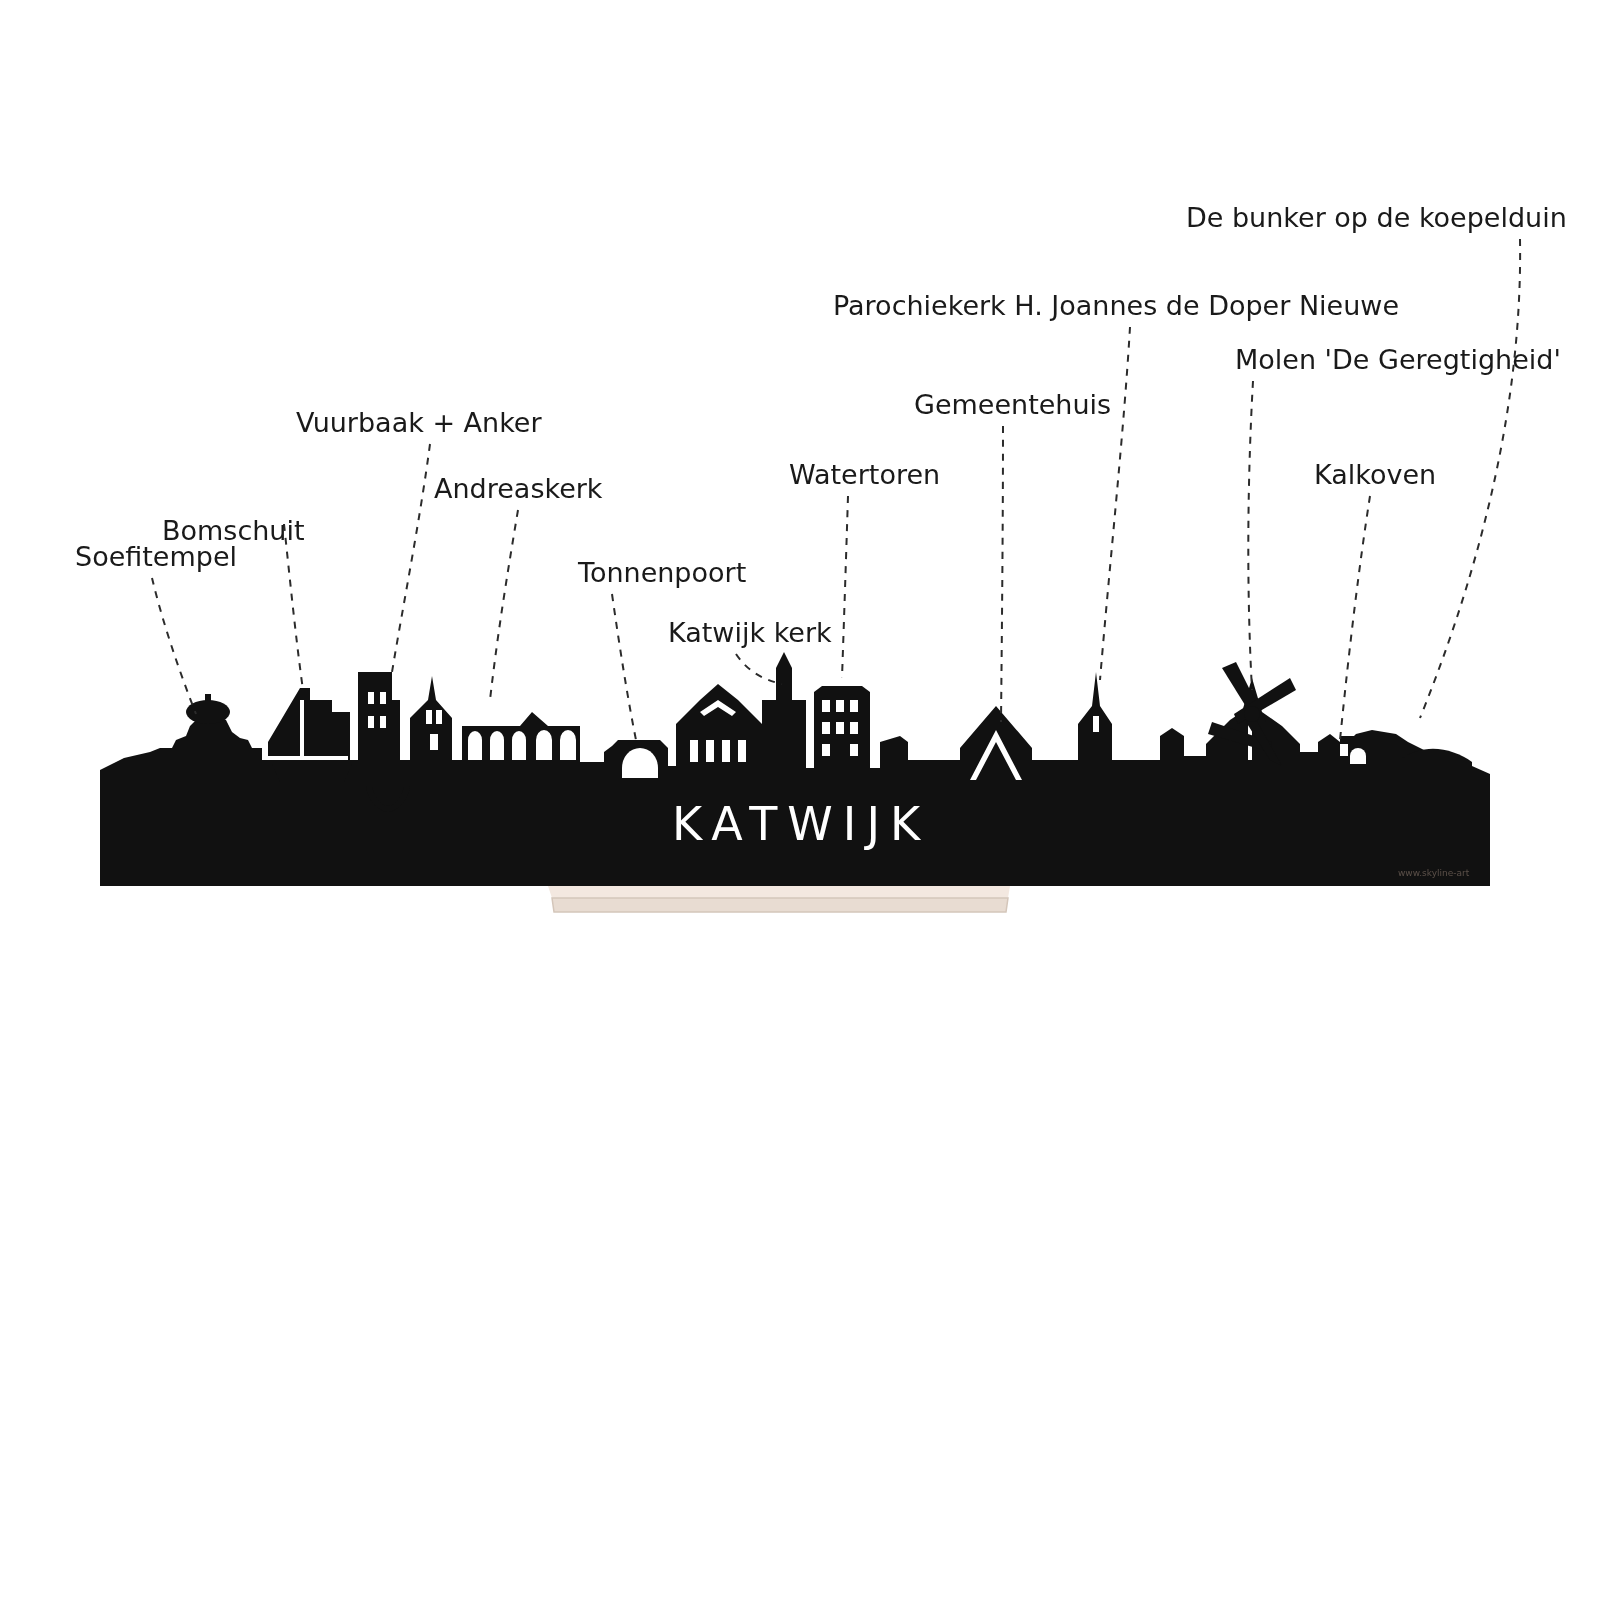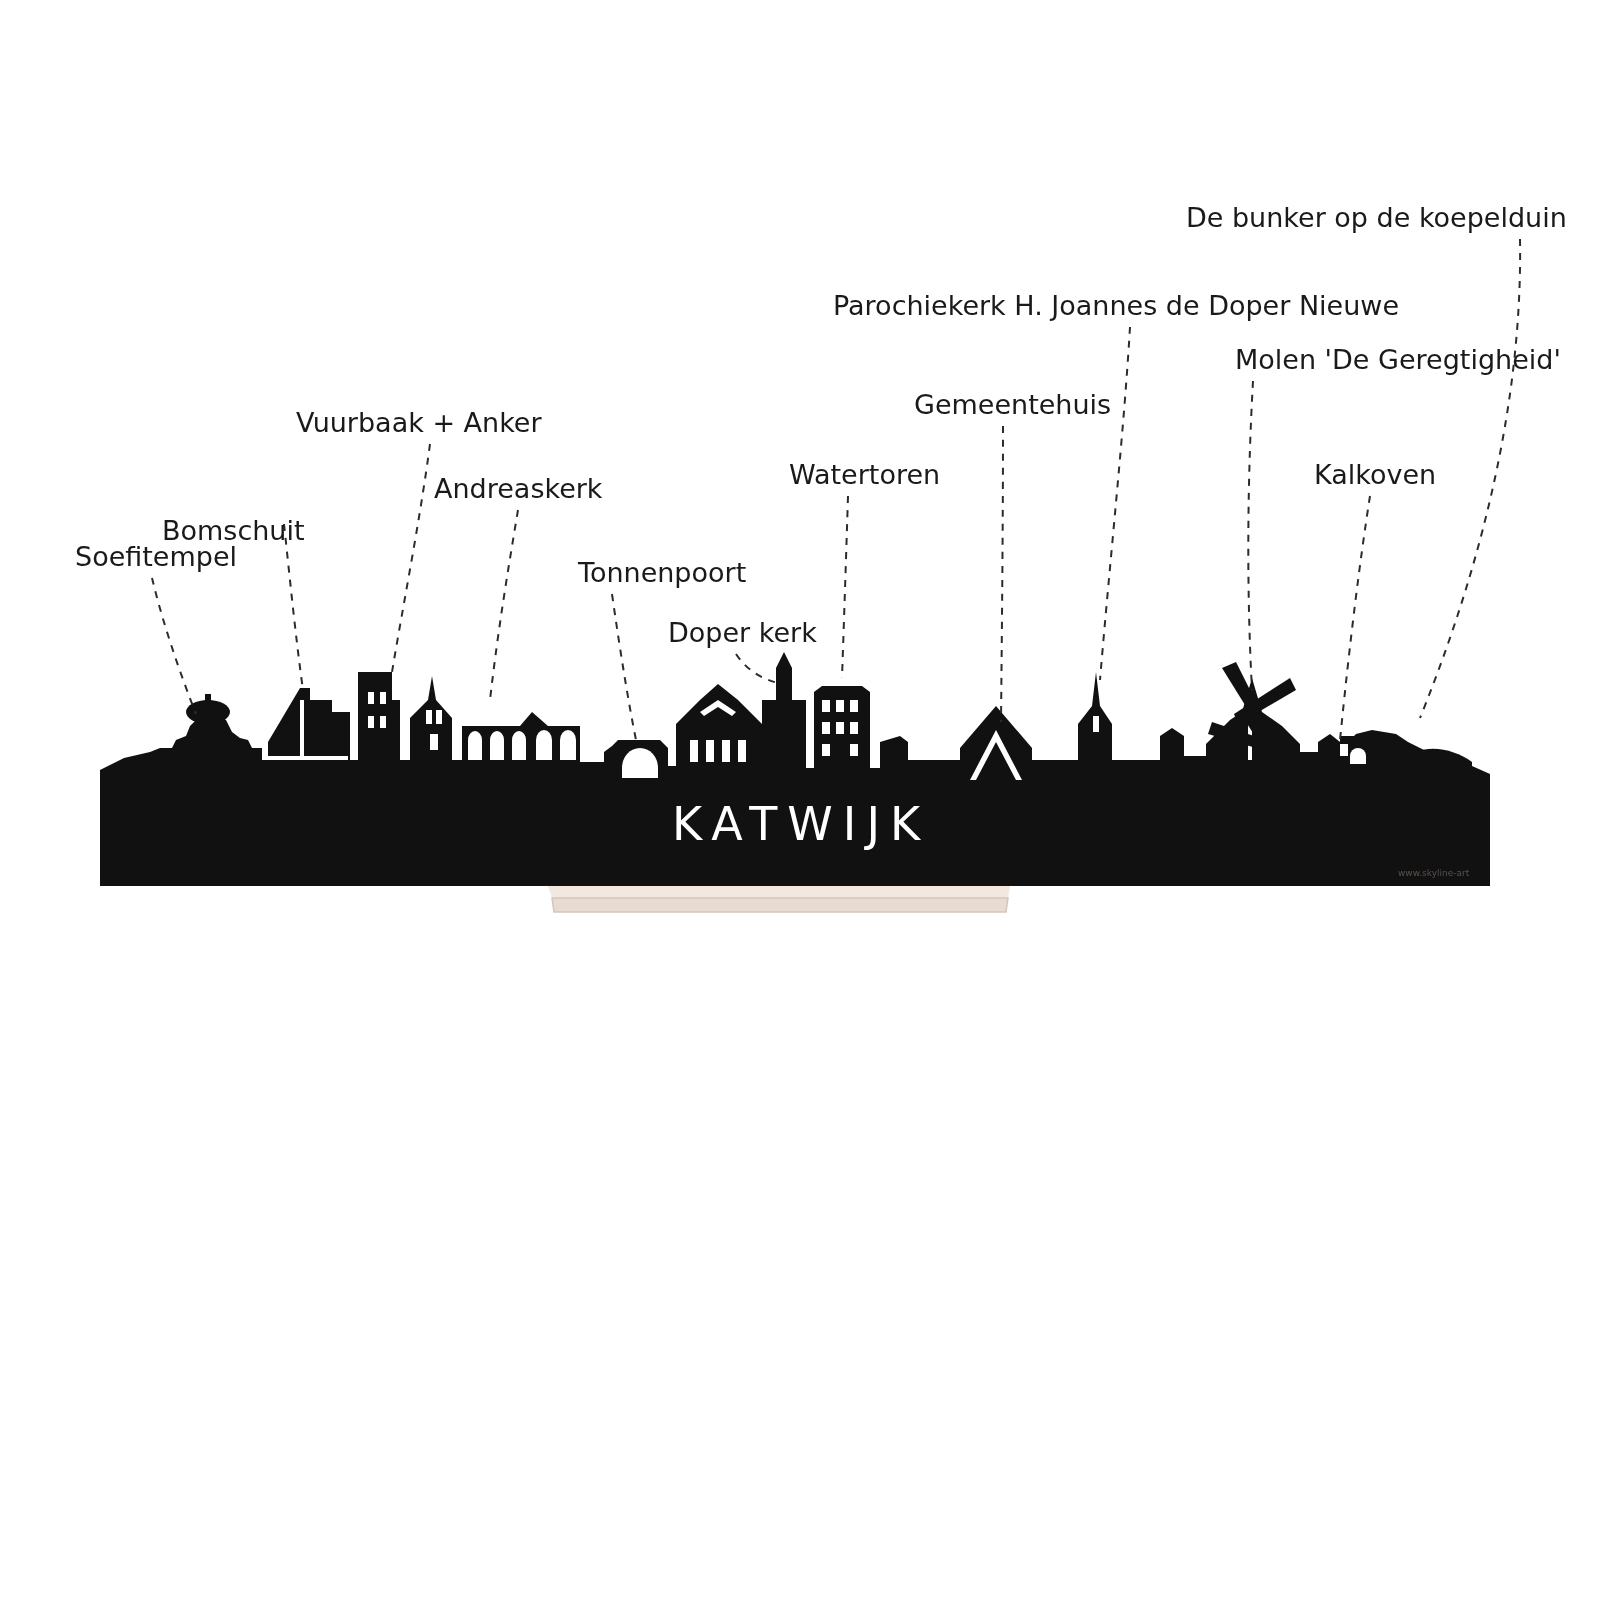--- a/index.html
+++ b/index.html
@@ -184,21 +184,21 @@
       </g>
   </svg>
 
   <div id="label-layer"></div>
 
   <div class="label" style="left:75px;  top:542px;">Soefitempel</div>
   <div class="label" style="left:162px; top:488px;margin-top:28px;">Bomschuit</div>
   <div class="label" style="left:272px; top:408px;margin-left:24px;">Vuurbaak + Anker</div>
   <div class="label" style="left:434px; top:474px;">Andreaskerk</div>
   <div class="label" style="left:546px; top:558px;margin-left:32px;">Tonnenpoort</div>
-  <div class="label" style="left:668px; top:618px;">Doper kerk</div>
+  <div class="label" style="left:668px; top:618px;">Katwijk kerk</div>
   <div class="label" style="left:789px; top:460px;">Watertoren</div>
   <div class="label" style="left:914px; top:390px;">Gemeentehuis</div>
   <div class="label" style="left:833px; top:291px;">Parochiekerk H. Joannes de Doper Nieuwe</div>
   <div class="label" style="left:1207px;top:345px;margin-left:28px;">Molen 'De Geregtigheid'</div>
   <div class="label" style="left:1314px;top:460px;">Kalkoven</div>
   <div class="label" style="left:1186px;top:203px;">De bunker op de koepelduin</div>
 
 </div>
 
 </body></html>

